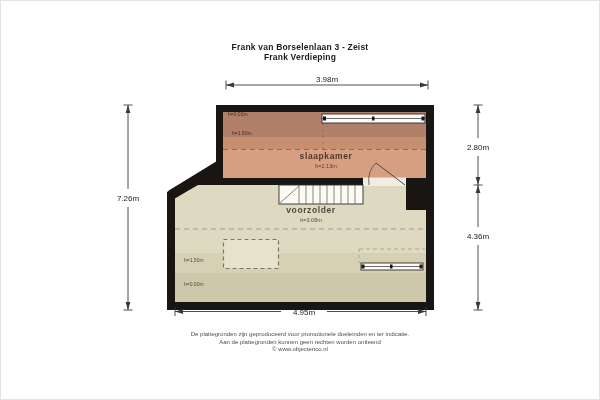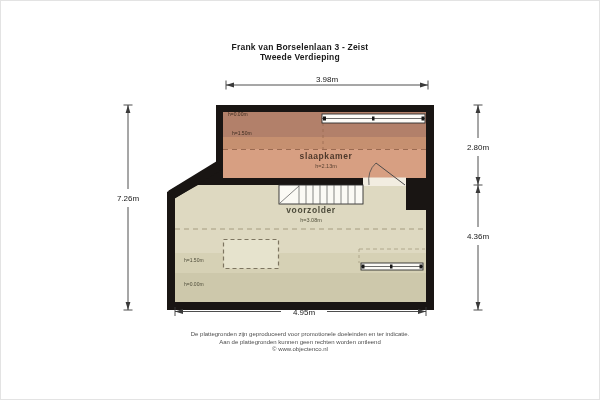--- a/index.html
+++ b/index.html
@@ -22,21 +22,21 @@
   .dim{stroke:#3a3a3a;stroke-width:0.9;}
   .dimfill{fill:#3a3a3a;}
 </style>
 </head>
 <body>
 
 <div class="canvas">
 
   <div class="title-block">
     <div>Frank van Borselenlaan 3 - Zeist</div>
-    <div>Tweede Verdieping</div>
+    <div>Frank Verdieping</div>
   </div>
 
   <svg class="plan" width="600" height="400" viewBox="0 0 600 400">
 
     <polygon points="215,104 433,104 433,309 166,309 166,191 215,163" fill="#191513"></polygon>
 
     <g>
       <rect x="222" y="111" width="203" height="66" fill="#d79f82"></rect>
       <rect x="222" y="111" width="203" height="25" fill="#b2806a"></rect>
       <rect x="222" y="136" width="203" height="12" fill="#c69070"></rect>

